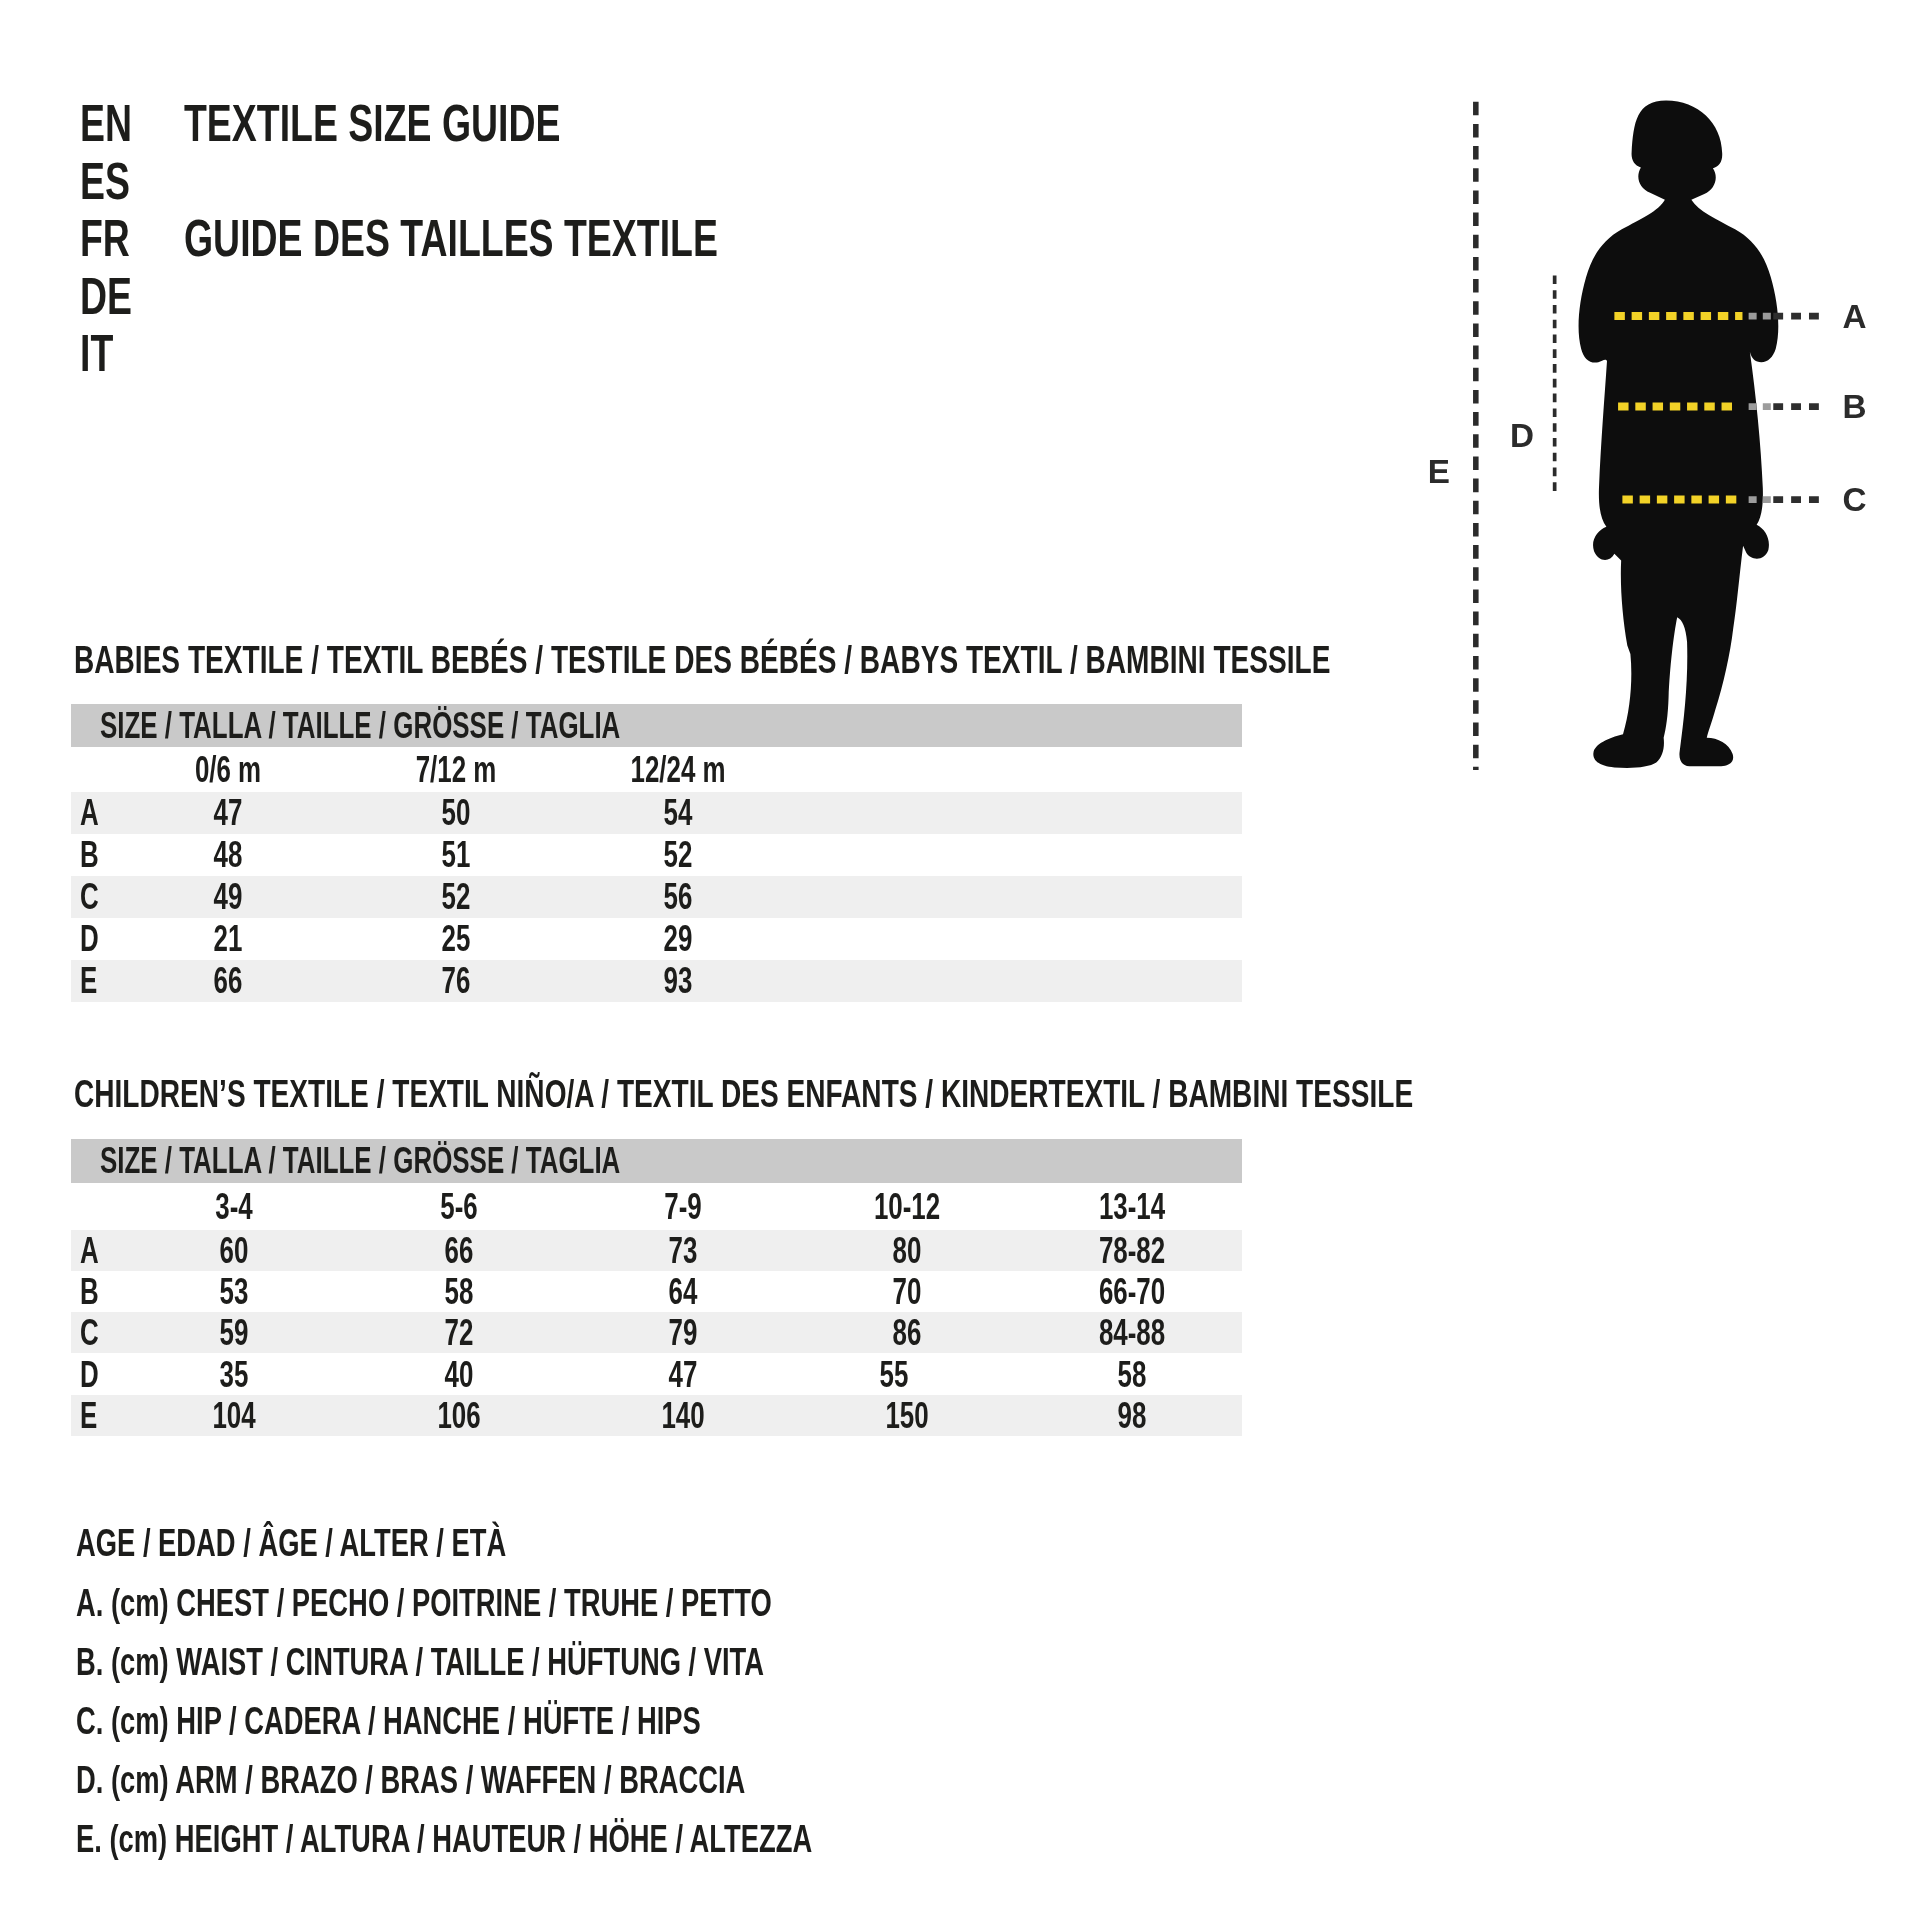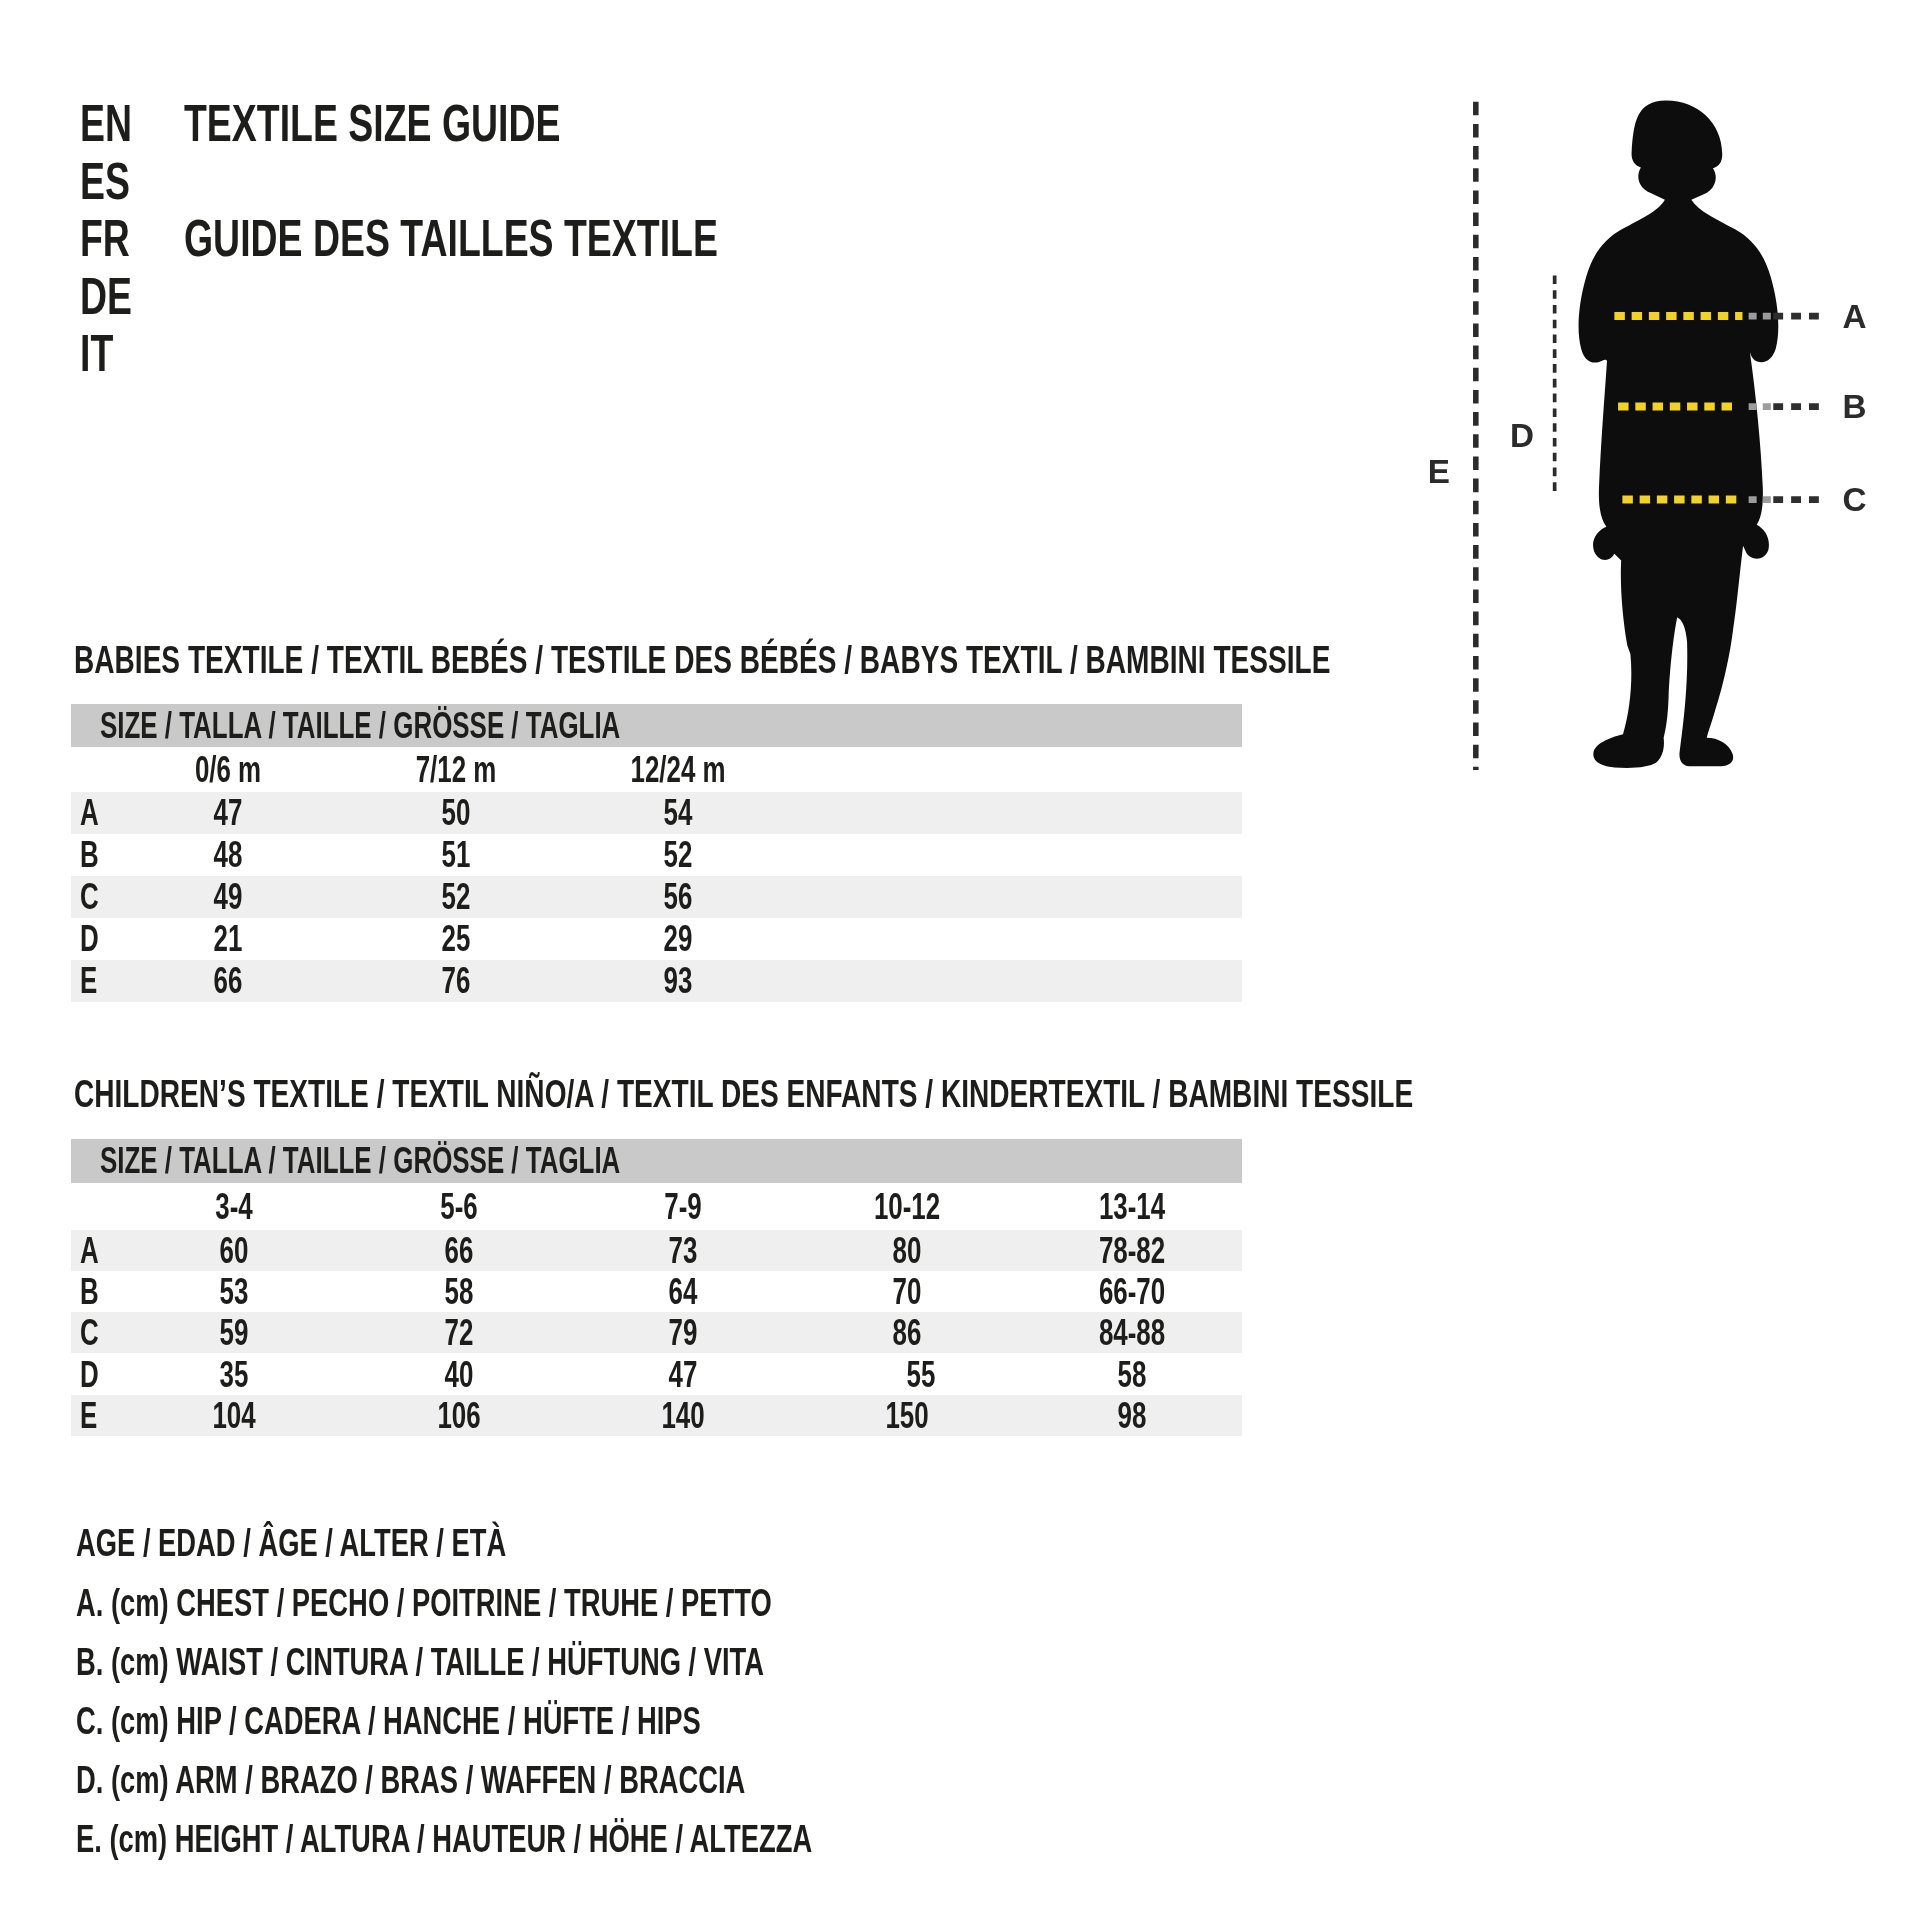--- a/index.html
+++ b/index.html
@@ -213,21 +213,21 @@
     <div class="cell t" style="left:277px"><span class="cxc">72</span></div>
     <div class="cell t" style="left:501px"><span class="cxc">79</span></div>
     <div class="cell t" style="left:725px"><span class="cxc">86</span></div>
     <div class="cell t" style="left:950px"><span class="cxc">84-88</span></div>
   </div>
   <div class="data-row" style="top:1354px;height:41px;line-height:41px">
     <div class="rowlab t"><span class="cx">D</span></div>
     <div class="cell t" style="left:52px"><span class="cxc">35</span></div>
     <div class="cell t" style="left:277px"><span class="cxc">40</span></div>
     <div class="cell t" style="left:501px"><span class="cxc">47</span></div>
-    <div class="cell t" style="left:739px"><span class="cxc">55</span></div>
+    <div class="cell t" style="left:712px"><span class="cxc">55</span></div>
     <div class="cell t" style="left:950px"><span class="cxc">58</span></div>
   </div>
   <div class="data-row stripe" style="top:1395px;height:41px;line-height:41px">
     <div class="rowlab t"><span class="cx">E</span></div>
     <div class="cell t" style="left:52px"><span class="cxc">104</span></div>
     <div class="cell t" style="left:277px"><span class="cxc">106</span></div>
     <div class="cell t" style="left:501px"><span class="cxc">140</span></div>
     <div class="cell t" style="left:725px"><span class="cxc">150</span></div>
     <div class="cell t" style="left:950px"><span class="cxc">98</span></div>
   </div>

